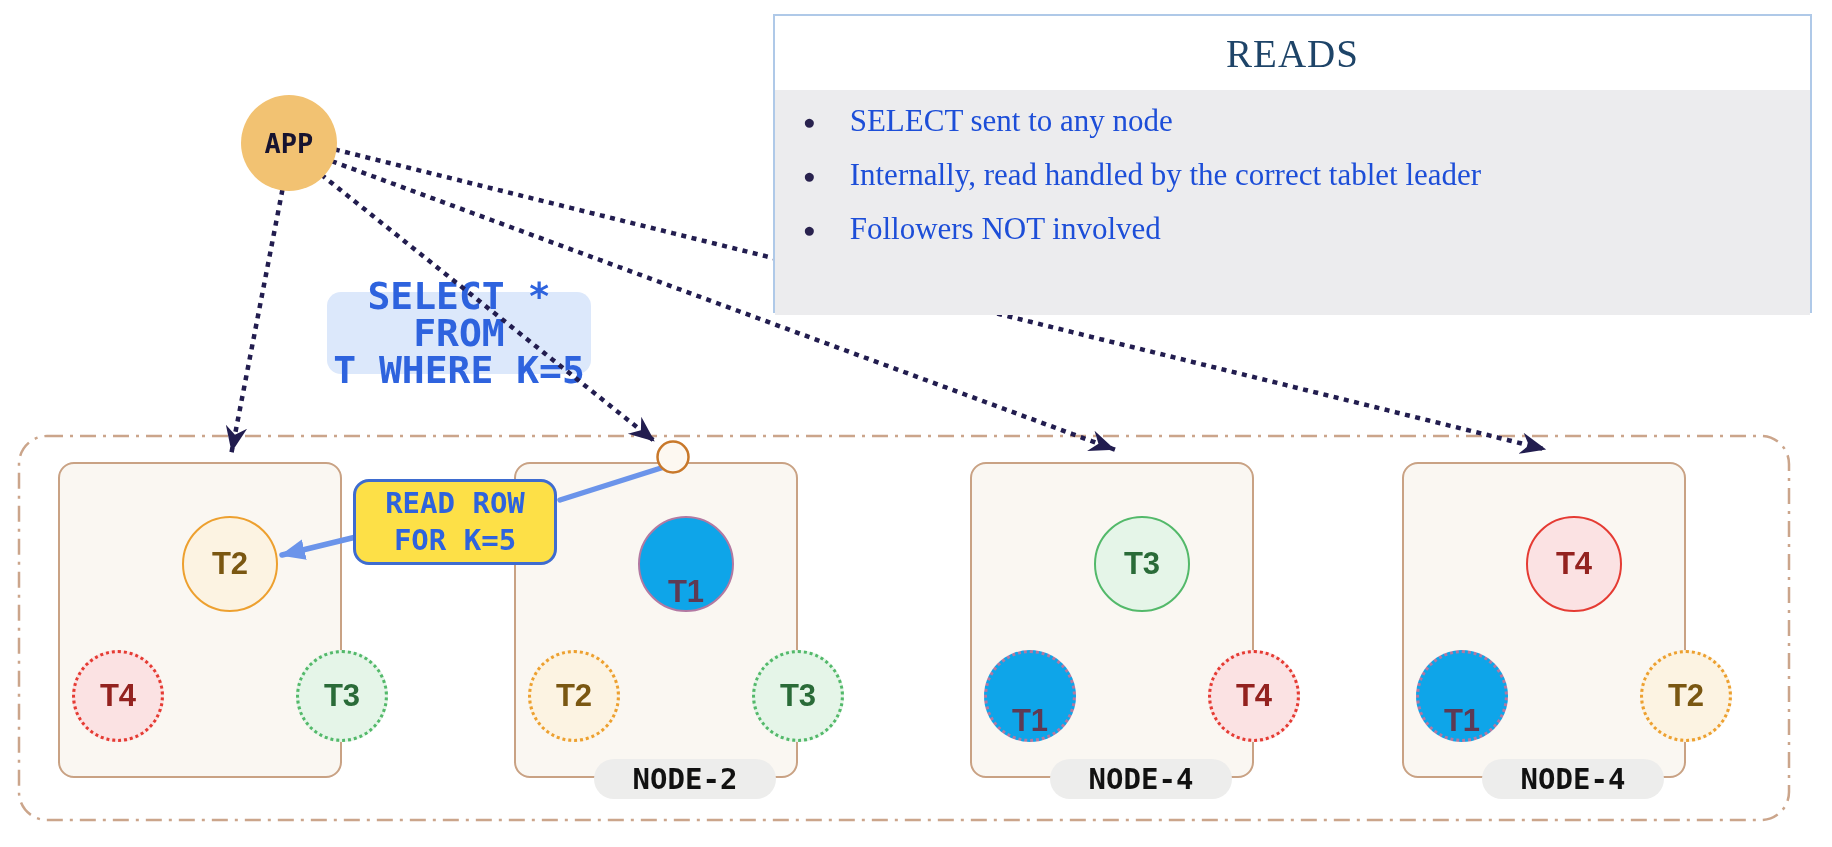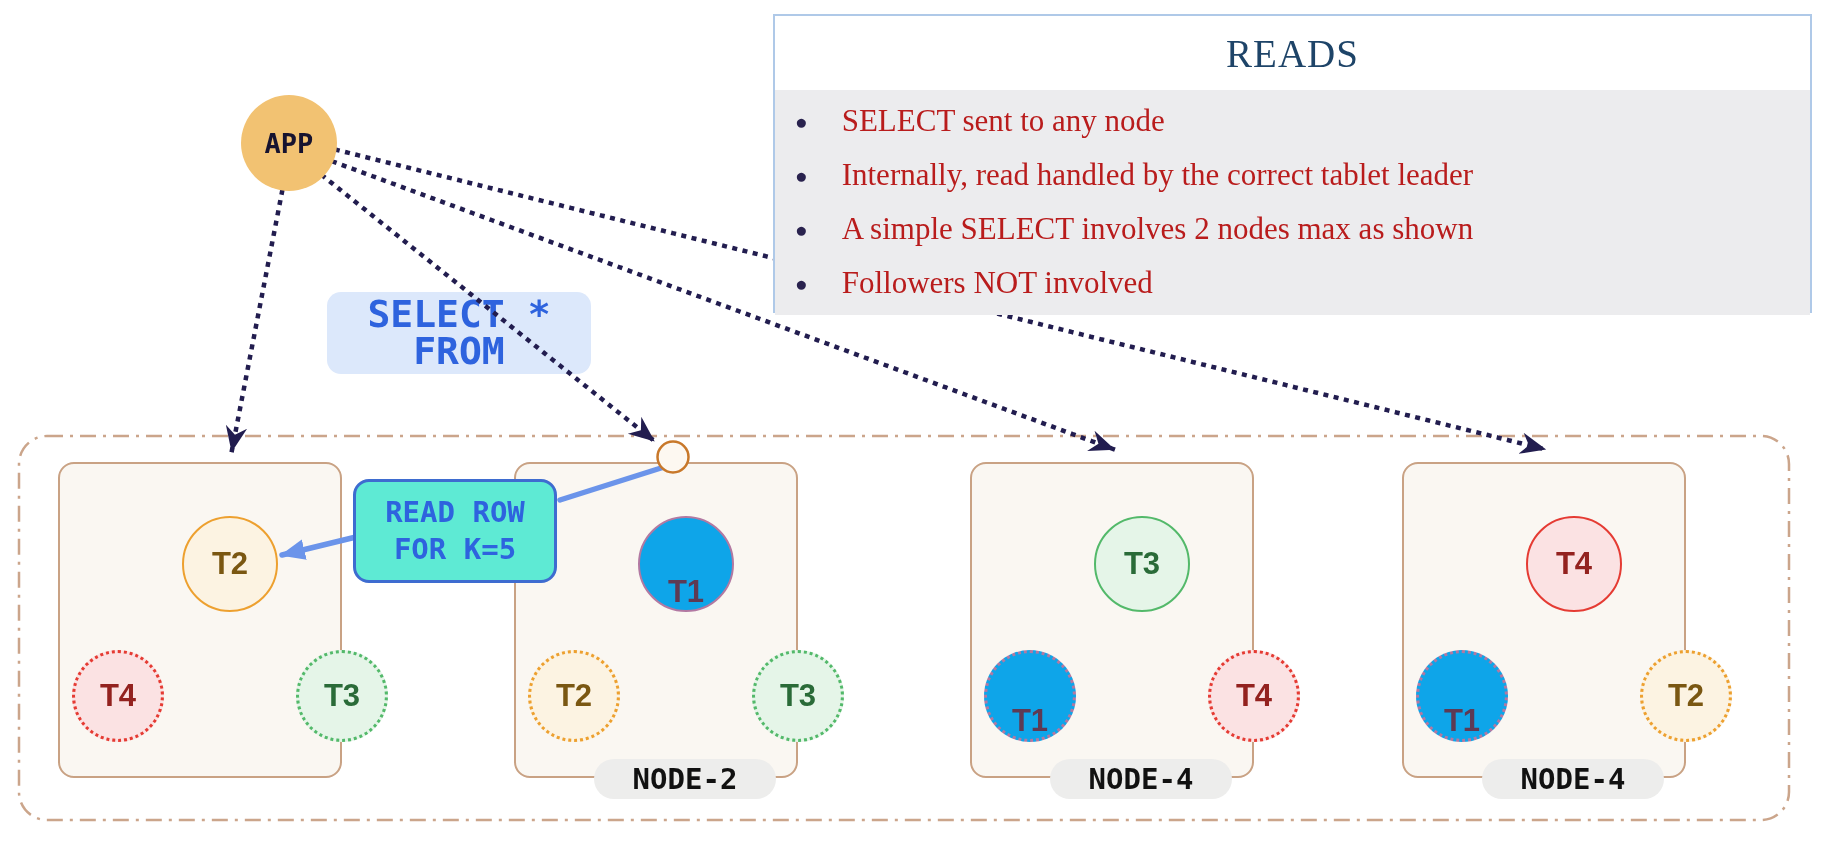--- a/index.html
+++ b/index.html
@@ -56,37 +56,37 @@
   .reads-header{
     height:74px;background:#ffffff;display:flex;align-items:center;justify-content:center;
     font-size:39px;font-weight:500;color:#1e4468;letter-spacing:1px;
   }
   .reads-body{
     height:221px;background:#ececee;padding-top:4px;box-sizing:content-box;
   }
   .reads-body ul{list-style:none;margin:0;padding:0;}
   .reads-body li{
     display:flex;align-items:center;height:54px;
-    font-size:31px;color:#b91c1c;padding-left:20px;
+    font-size:31px;color:#1d4ed8;padding-left:28px;
   }
   .reads-body li::before{
     content:"\25CF";font-size:21px;color:#29224e;margin-right:34px;position:relative;top:1px;
   }
 
   
   .query-label{
     position:absolute;left:327px;top:292px;width:264px;height:82px;
     background:#dce8fb;border-radius:14px;z-index:3;
     display:flex;flex-direction:column;align-items:center;justify-content:center;
     font-family:"DejaVu Sans Mono", monospace;font-weight:bold;font-size:38px;
     line-height:37px;color:#2e63de;text-align:center;
   }
   .readrow-label{
-    position:absolute;left:353px;top:479px;width:204px;height:104px;
-    background:#5eead4;border:3px solid #3e6cd0;border-radius:16px;box-sizing:border-box;z-index:6;
+    position:absolute;left:353px;top:479px;width:204px;height:86px;
+    background:#fde047;border:3px solid #3e6cd0;border-radius:16px;box-sizing:border-box;z-index:6;
     display:flex;flex-direction:column;align-items:center;justify-content:center;
     font-family:"DejaVu Sans Mono", monospace;font-weight:bold;font-size:29px;
     line-height:37px;color:#2e63de;text-align:center;
   }
 </style>
 </head>
 <body>
 
 <div class="canvas">
 
@@ -140,20 +140,21 @@
       <span>T1</span>
     </div>
     <div class="tablet follower t2 f2">
       <span>T2</span>
     </div>
     <div class="node-pill">NODE-4</div>
   </div>
 
   <div class="query-label">
     <span>SELECT * FROM</span>
+    <span>T WHERE K=5</span>
   </div>
 
   <svg class="layer" id="arrow-layer">
     <defs>
       <marker id="chev" viewBox="0 0 12 12" markerUnits="userSpaceOnUse" markerWidth="27" markerHeight="27" refX="10.5" refY="6" orient="auto">
         <path d="M0,1.2 L11.5,6 L0,10.8 L3.6,6 Z" fill="#221d4f"></path>
       </marker>
       <marker id="bluehead" viewBox="0 0 12 10" markerUnits="userSpaceOnUse" markerWidth="25" markerHeight="21" refX="11" refY="5" orient="auto">
         <path d="M0,0 L12,5 L0,10 Z" fill="#6b94ea"></path>
       </marker>
@@ -169,21 +170,20 @@
 
     <circle cx="673" cy="457" r="15.5" fill="#fdf8f1" stroke="#c8782a" stroke-width="2.5"></circle>
   </svg>
 
   <div class="reads-panel">
     <div class="reads-header">READS</div>
     <div class="reads-body">
       <ul>
         <li>SELECT sent to any node</li>
         <li>Internally, read handled by the correct tablet leader</li>
-        <li>A simple SELECT involves 2 nodes max as shown</li>
         <li>Followers NOT involved</li>
       </ul>
     </div>
   </div>
 
   <div class="readrow-label">
     <span>READ ROW</span>
     <span>FOR K=5</span>
   </div>
 

